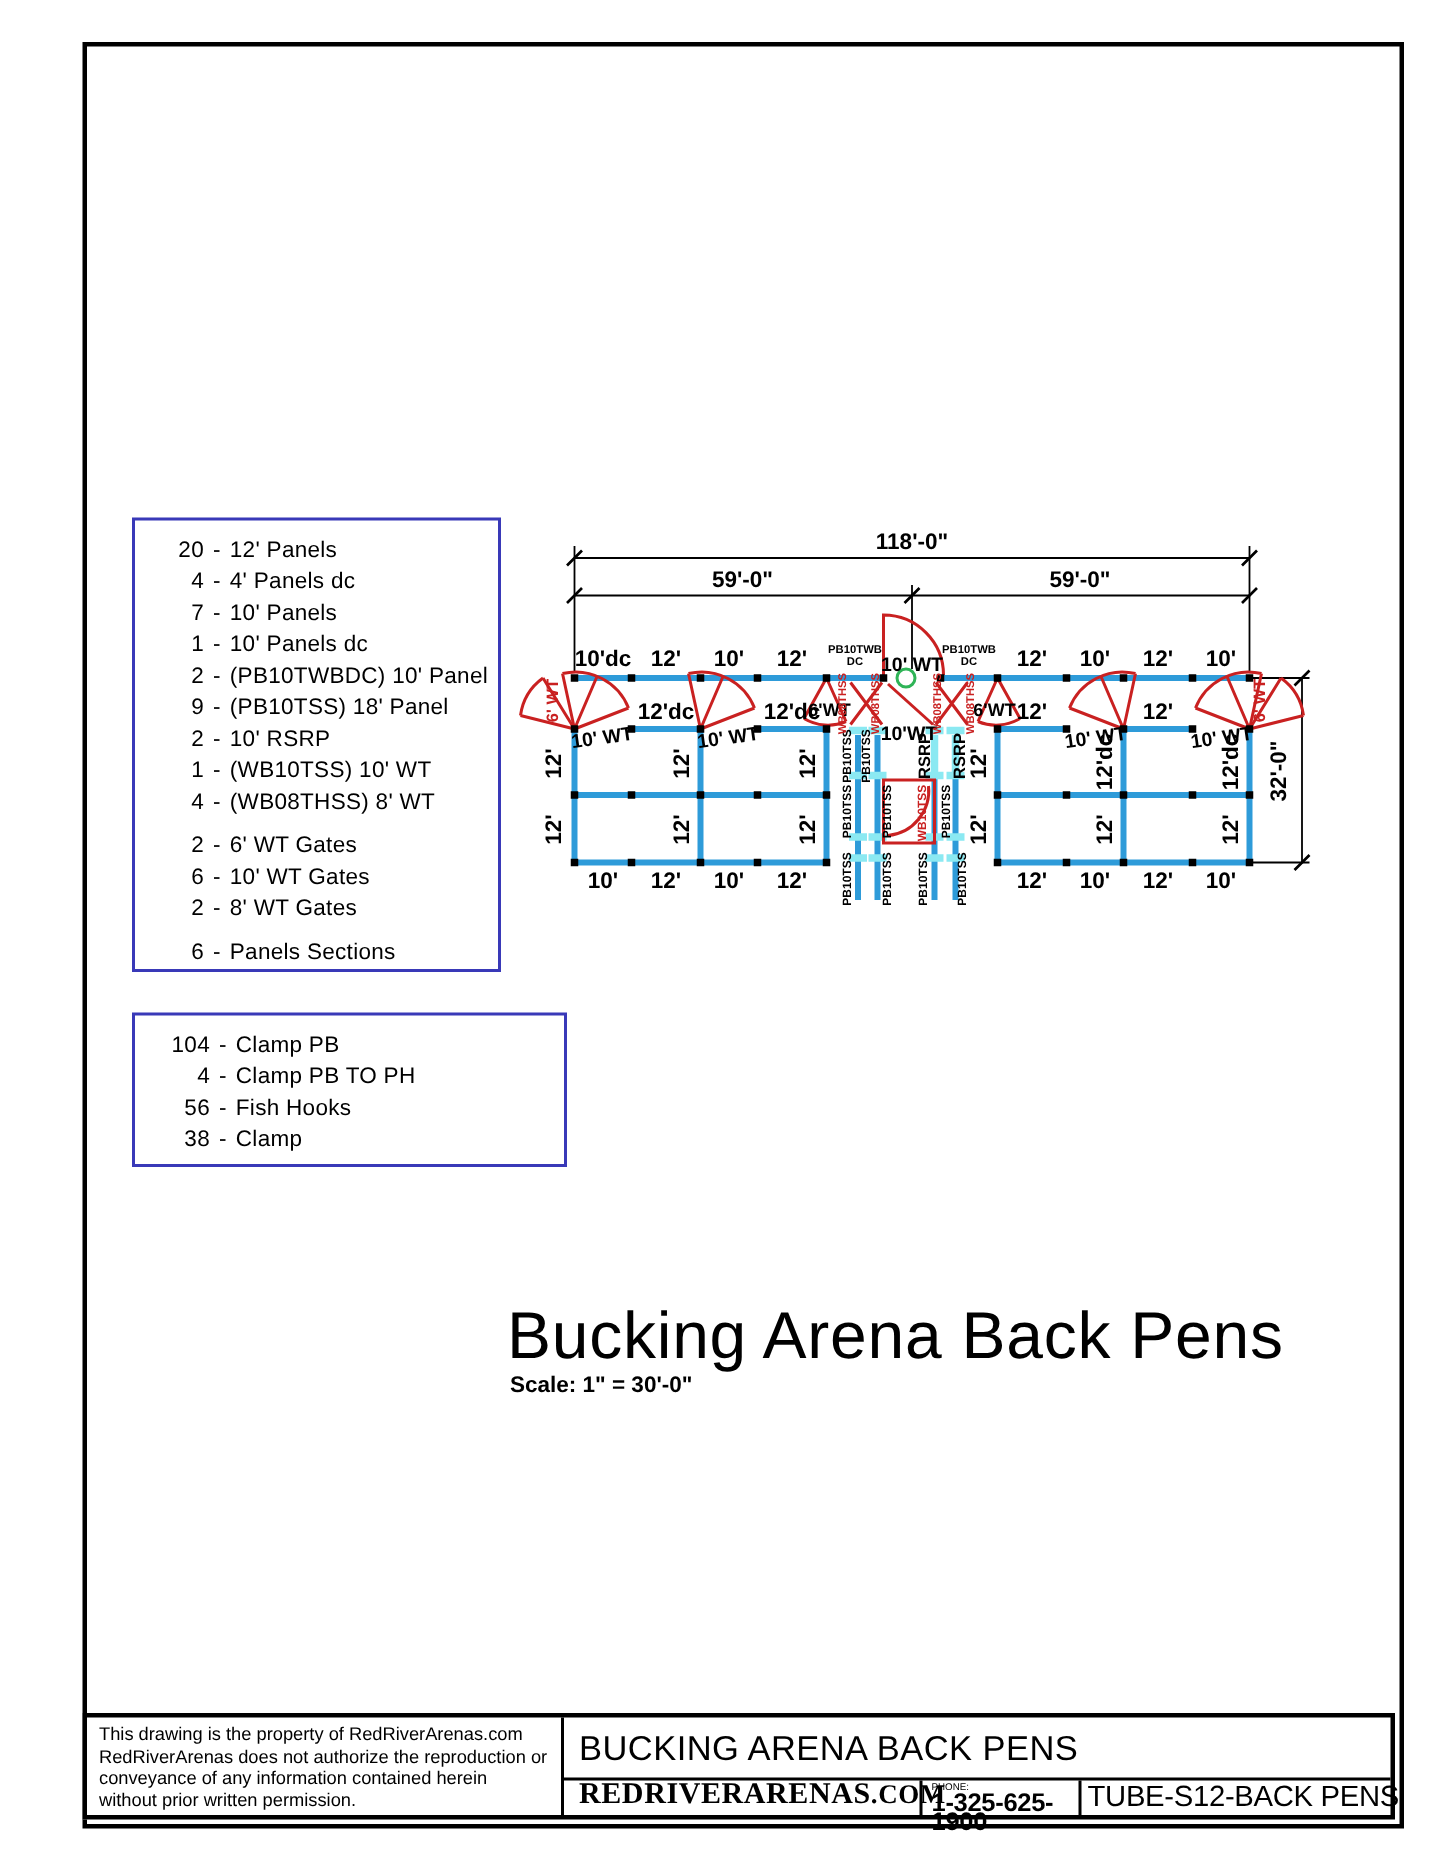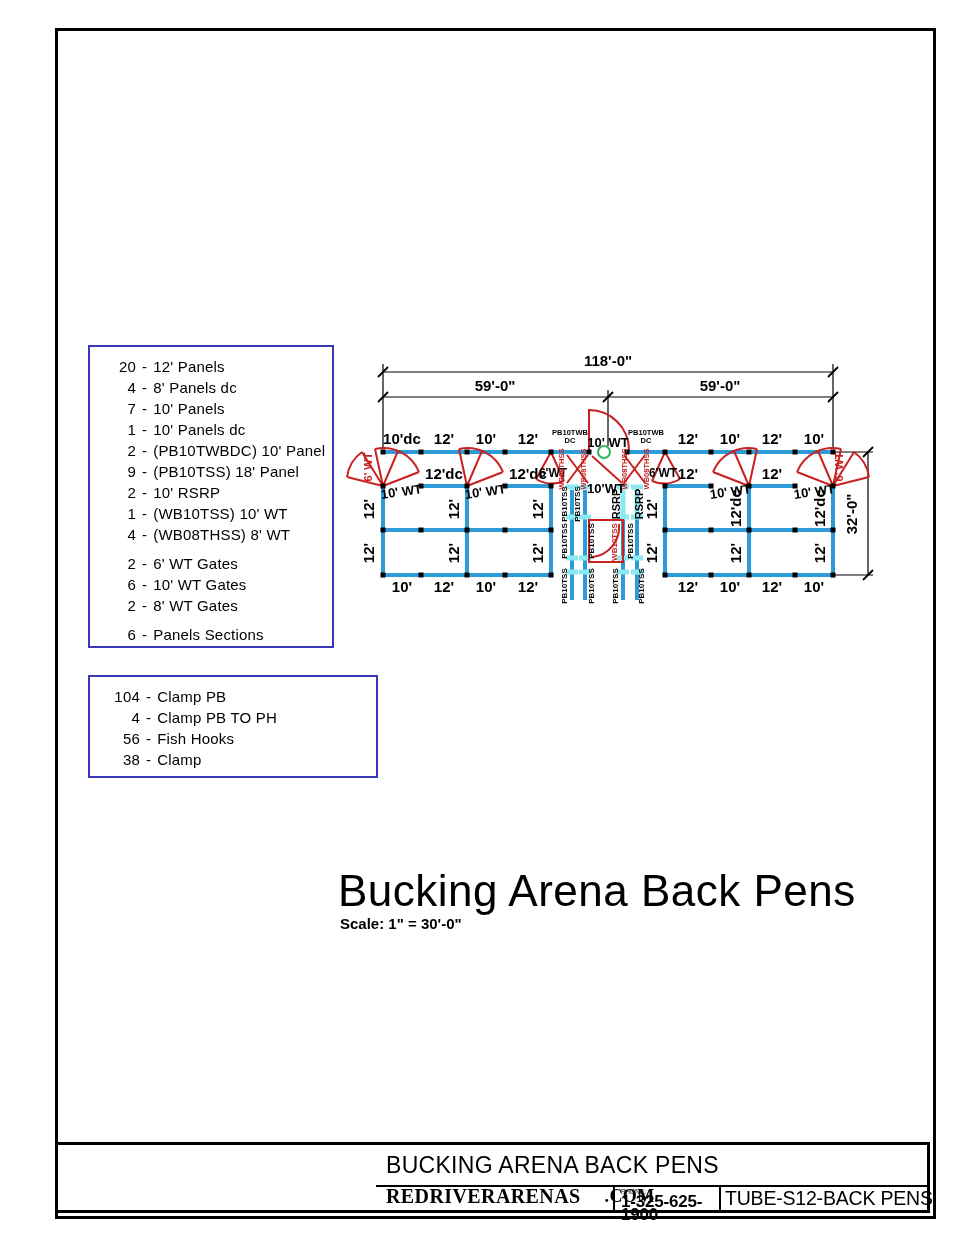--- a/index.html
+++ b/index.html
@@ -21,21 +21,21 @@
   .draw-title{position:absolute;left:338px;top:866px;font-size:44px;letter-spacing:.5px;white-space:nowrap;}
   .draw-scale{position:absolute;left:340px;top:915px;font-size:15px;font-weight:700;white-space:nowrap;}
 
   
   .tb{position:absolute;left:55px;top:1142px;width:875px;height:71px;border:3px solid #000;box-sizing:border-box;background:#fff;}
   .tb-left{position:absolute;left:0;top:0;width:318px;height:65px;border-right:2px solid #000;box-sizing:border-box;padding:4px 4px 0 8px;}
   .tb-left div{font-size:12.2px;line-height:14.6px;}
   .tb-project{position:absolute;left:318px;top:0;width:551px;height:42px;border-bottom:2px solid #000;box-sizing:border-box;
               display:flex;align-items:center;padding-left:10px;font-size:23px;letter-spacing:.3px;}
   .tb-company{position:absolute;left:318px;top:42px;width:237px;height:19px;display:flex;align-items:center;padding-left:10px;
-              font-family:"Liberation Serif",serif;font-weight:700;font-size:20px;letter-spacing:.4px;box-sizing:border-box;gap:24px;}
+              font-family:"Liberation Serif",serif;font-weight:700;font-size:20px;letter-spacing:.4px;box-sizing:border-box;}
   .tb-company .tld{font-size:18px;}
   .tb-phone{position:absolute;left:555px;top:42px;width:106px;height:23px;border-left:2px solid #000;box-sizing:border-box;padding:1px 0 0 6px;}
   .tb-phone .ph-label{font-size:6.5px;line-height:7px;}
   .tb-phone .ph-num{font-size:17px;font-weight:700;line-height:13px;letter-spacing:-.2px;}
   .tb-sheet{position:absolute;left:661px;top:42px;width:208px;height:23px;border-left:2px solid #000;box-sizing:border-box;
             display:flex;align-items:center;padding-left:4px;font-size:19.5px;letter-spacing:-.2px;white-space:nowrap;}
 
   
   svg{position:absolute;left:0;top:0;}
   .t15{font:700 15px "Liberation Sans",sans-serif;}
@@ -54,21 +54,21 @@
 
   <div class="parts-box primary">
     <div class="parts-row">
         <span class="qty">20</span>
         <span class="sep">-</span>
         <span>12' Panels</span>
       </div>
     <div class="parts-row">
         <span class="qty">4</span>
         <span class="sep">-</span>
-        <span>8' Panels dc</span>
+        <span>4' Panels dc</span>
       </div>
     <div class="parts-row">
         <span class="qty">7</span>
         <span class="sep">-</span>
         <span>10' Panels</span>
       </div>
     <div class="parts-row">
         <span class="qty">1</span>
         <span class="sep">-</span>
         <span>10' Panels dc</span>
@@ -262,20 +262,26 @@
       <text class="t7 red" x="586" y="469" transform="rotate(-90 586 469)">WB08THSS</text>
       <text class="t7 red" x="627" y="469" transform="rotate(-90 627 469)">WB08THSS</text>
       <text class="t7 red" x="649" y="469" transform="rotate(-90 649 469)">WB08THSS</text>
     </g>
   </svg>
 
   <div class="draw-title">Bucking Arena Back Pens</div>
   <div class="draw-scale">Scale: 1" = 30'-0"</div>
 
   <div class="tb">
+    <div class="tb-left">
+      <div>This drawing is the property of RedRiverArenas.com</div>
+      <div>RedRiverArenas does not authorize the reproduction or</div>
+      <div>conveyance of any information contained herein</div>
+      <div>without prior written permission.</div>
+    </div>
     <div class="tb-project">BUCKING ARENA BACK PENS</div>
     <div class="tb-company">
         <span>REDRIVERARENAS</span>
         <span class="tld">.COM</span>
       </div>
     <div class="tb-phone">
       <div class="ph-label">PHONE:</div>
       <div class="ph-num">1-325-625-1900</div>
     </div>
     <div class="tb-sheet">TUBE-S12-BACK PENS</div>

